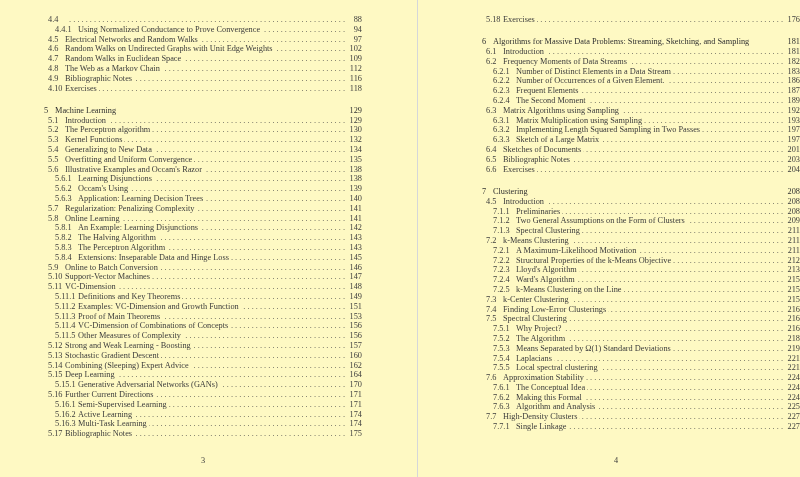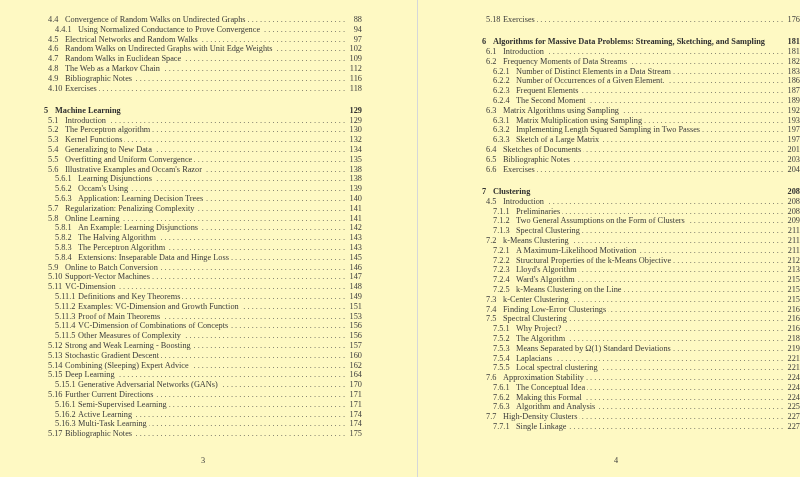--- a/index.html
+++ b/index.html
@@ -40,21 +40,21 @@
   .title { flex: none; white-space: nowrap; }
   .lead  { flex: 1 1 auto; position: relative; overflow: hidden; margin: 0 2px; }
   .lead span { position: absolute; right: 0; top: 0; white-space: nowrap; color: #444; }
   .page  { flex: none; min-width: 15px; text-align: right; }
 
   .row.chapter {
     display: block;
     position: relative;
     height: auto;
     margin-top: 12.5px;
-    font-weight: bold;
+    font-weight: normal;
     color: #303030;
   }
   .chapter .cbody {
     text-align: justify;
     padding-left: 11px;
     margin-right: 20px;
   }
   .chapter .cbody .num {
     display: inline-block;
     width: 11px;
@@ -77,21 +77,20 @@
   #folio-left  { left: 44px; }
   #folio-right { left: 457px; }
 </style>
 </head>
 <body>
 
 <div class="screen">
   <div id="col-left" class="toc-col">
       <div class="row section">
         <span class="num">4.4</span>
-        <span class="title">Convergence of Random Walks on Undirected Graphs</span>
         <span class="lead">
           <span>. . . . . . . . . . . . . . . . . . . . . . . . . . . . . . . . . . . . . . . . . . . . . . . . . . . . . . . . . . . . . . . . . . . . . . . . . . . . . . . . . . . . . . . . . .</span>
         </span>
         <span class="page">88</span>
       </div>
       <div class="row subsection">
         <span class="num">4.4.1</span>
         <span class="title">Using Normalized Conductance to Prove Convergence</span>
         <span class="lead">
           <span>. . . . . . . . . . . . . . . . . . . . . . . . . . . . . . . . . . . . . . . . . . . . . . . . . . . . . . . . . . . . . . . . . . . . . . . . . . . . . . . . . . . . . . . . . .</span>

